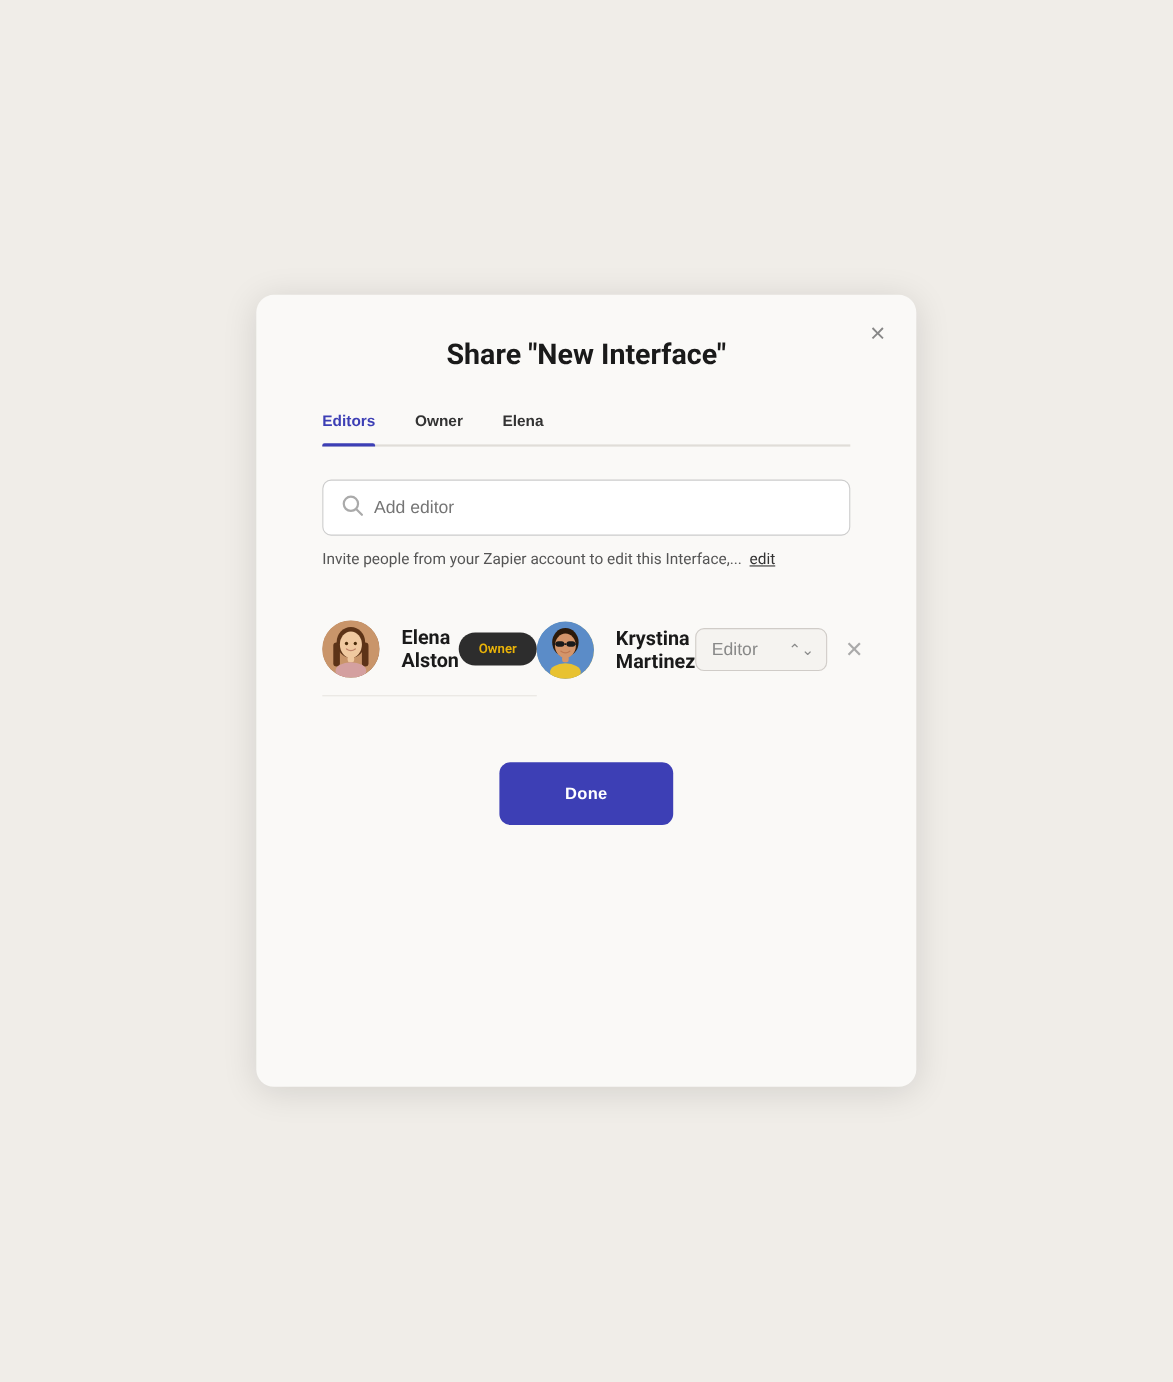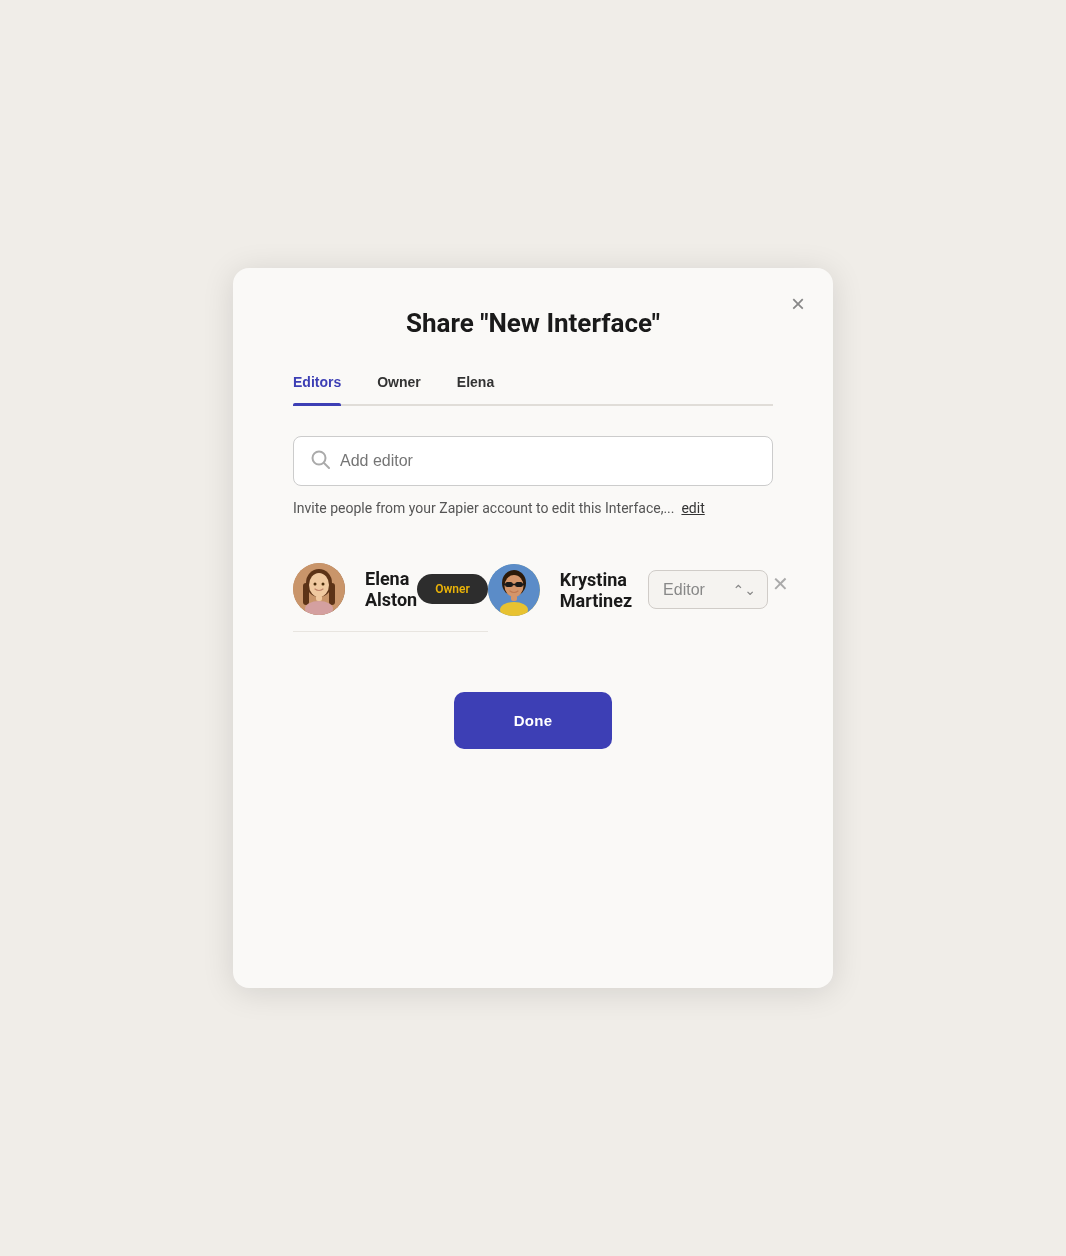--- a/index.html
+++ b/index.html
@@ -163,22 +163,22 @@
       background: #2d2d2d;
       color: #eab308;
       border-radius: 20px;
       padding: 8px 18px;
       font-size: 12px;
       font-weight: 600;
     }
 
     .role-select-wrap {
       display: flex;
-      align-items: flex-start;
-      margin-left: 16px;
+      align-items: center;
+      gap: 12px;
     }
 
     .role-select-container {
       position: relative;
       display: flex;
       align-items: center;
     }
 
     .role-select-container select {
       appearance: none;

